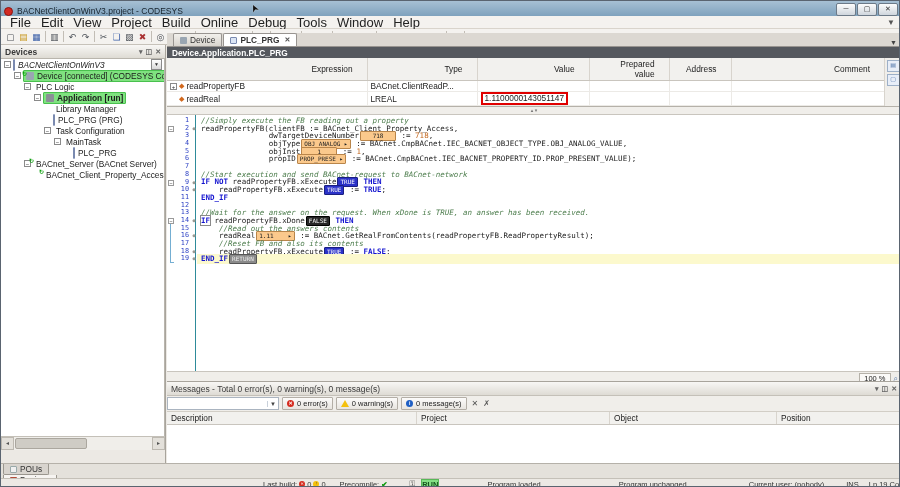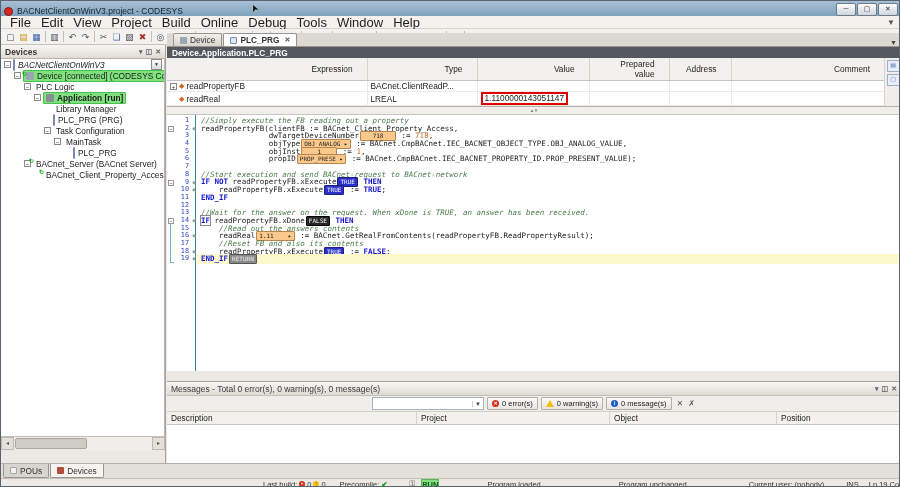--- a/index.html
+++ b/index.html
@@ -79,33 +79,33 @@
   .tok-m{background:#fbc археc;}
   .tok-m{background:#fbc98c;border:1px solid #b9854a;color:#222;min-width:30px;text-align:center;}
   .tok-mt{background:#2b32c8;color:#fff;border:1px solid #1a1f80;}
   .tok-mf{background:#262626;color:#fff;border:1px solid #000;}
   .tok-mr{background:#8a8a8a;color:#f0f0f0;border:1px solid #555;}
   #zoom-row{height:13px;background:#f0eeea;border-top:1px solid #c9c5be;display:flex;align-items:center;justify-content:flex-end;padding-right:3px;gap:3px;}
   #zoom-box{border:1px solid #b5b1a9;background:#faf9f7;padding:0 4px;font-size:7.5px;height:10px;line-height:10px;}
   #zoom-mag{font-size:8px;color:#4a6fa5;}
   
   #messages{position:absolute;left:166px;top:380px;width:734px;height:82px;background:#fff;border-top:1px solid #a8a49c;}
-  #msg-toolbar{height:15px;background:#f0eeea;border-bottom:1px solid #d2cec6;display:flex;align-items:center;gap:3px;padding-left:205px;}
+  #msg-toolbar{height:15px;background:#f0eeea;border-bottom:1px solid #d2cec6;display:flex;align-items:center;gap:3px;}
   #msg-combo{width:110px;height:11px;border:1px solid #aab4c0;background:#fff;display:flex;align-items:center;justify-content:flex-end;}
   #msg-combo span{font-size:6px;color:#444;padding:0 2px;border-left:1px solid #c8d0da;}
   .msg-btn{display:flex;align-items:center;gap:3px;border:1px solid #b3aea6;background:linear-gradient(#fcfbfa,#e8e5e0);height:11px;padding:0 4px;font-size:7.5px;color:#222;border-radius:1px;}
   .ic-err{width:7px;height:7px;border-radius:50%;background:#d52b1e;color:#fff;font-size:5px;line-height:7px;text-align:center;font-weight:bold;}
   .ic-warn{width:0;height:0;border-left:4px solid transparent;border-right:4px solid transparent;border-bottom:7px solid #f4c00c;position:relative;}
   .ic-info{width:7px;height:7px;border-radius:50%;background:#1f5fc4;color:#fff;font-size:5px;line-height:7px;text-align:center;font-weight:bold;}
   .msg-clear{font-size:8px;color:#555;margin-left:2px;}
   #msg-cols{display:flex;height:12px;background:#f2f1ee;border-bottom:1px solid #c9c5be;font-size:8.3px;}
   #msg-cols div{padding:0 4px;border-right:1px solid #d8d4cd;box-sizing:border-box;line-height:12px;}
   #msg-body{height:42px;background:#fff;}
   
-  #bottom-tabs{position:absolute;left:0;top:462px;width:900px;height:15px;background:#e4e1db;border-top:1px solid #b5b1a9;display:flex;align-items:flex-start;padding-left:2px;box-sizing:border-box;}
+  #bottom-tabs{position:absolute;left:0;top:462px;width:900px;height:15px;background:#e4e1db;border-top:1px solid #b5b1a9;display:flex;align-items:flex-start;padding-left:2px;box-sizing:border-box;flex-direction:column;}
   .btab{display:flex;align-items:center;gap:3px;height:13px;padding:0 6px;font-size:8.3px;border:1px solid #9a968e;border-top:none;background:#d8d4ce;border-radius:0 0 2px 2px;margin-right:1px;color:#333;}
   .btab.active{background:#f6f4f1;}
   .btab .tab-ic{width:7px;height:7px;}
   #statusbar{position:absolute;left:0;top:477px;width:900px;height:10px;background:#ece9e4;border-top:1px solid #c4c0b8;display:flex;align-items:center;font-size:7.5px;color:#333;white-space:nowrap;}
   .sb{display:flex;align-items:center;gap:2px;}
   .sb-dot-err{width:6px;height:6px;border-radius:50%;background:#d52b1e;color:#fff;font-size:4px;line-height:6px;text-align:center;}
   .sb-dot-warn{width:6px;height:6px;border-radius:50%;background:#f4c00c;color:#333;font-size:4px;line-height:6px;text-align:center;}
   .sb-check{color:#0f9a0f;font-weight:bold;}
   #run-badge{background:#84df84;border:1px solid #58b858;color:#14541d;font-weight:bold;width:56px;text-align:center;height:9px;line-height:9px;}
   #mouse-cursor{position:absolute;left:249px;top:2px;font-size:10px;color:#111;transform:rotate(-115deg);text-shadow:0 0 1px #fff;z-index:50;}
@@ -445,20 +445,24 @@
           </div>
           <div class="cl cur">
             <span class="g-fold"></span>
             <span class="g-num">19</span>
             <span class="g-bullet">●</span>
             <span class="code-text"><span class="tok-k">END_IF</span><span class="tok-mr">RETURN</span></span>
           </div>
         </div>
     </div>
 
+    <div id="zoom-row">
+      <span id="zoom-box">100 %</span>
+      <span id="zoom-mag">⌕</span>
+    </div>
   </div>
 
   <div id="messages">
     <div class="panel-header">
       <span style="font-weight:normal">Messages - Total 0 error(s), 0 warning(s), 0 message(s)</span>
       <span class="ph-icons">
         <span>▾</span>
         <span>◫</span>
         <span>✕</span>
       </span>

